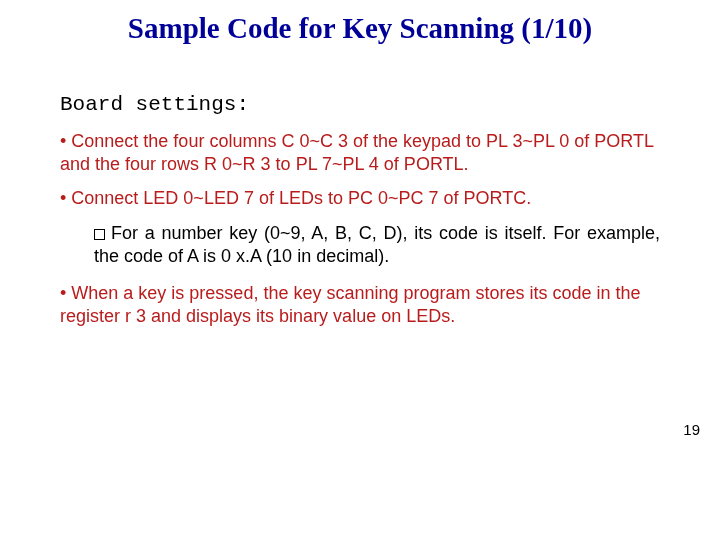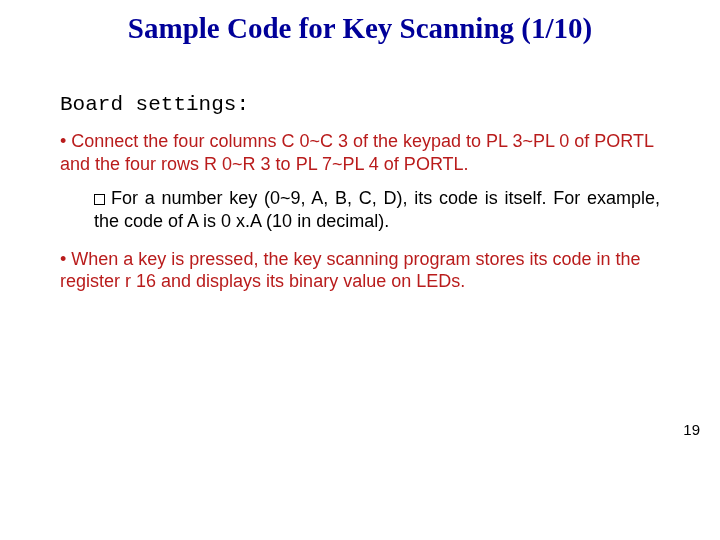--- a/index.html
+++ b/index.html
@@ -65,25 +65,26 @@
 </head>
 <body>
 
 <div class="slide">
 
   <div class="title">Sample Code for Key Scanning (1/10)</div>
 
   <div class="section-heading">Board settings:</div>
 
   <div class="bullet">• Connect the four columns C 0~C 3 of the keypad to PL 3~PL 0 of PORTL and the four rows R 0~R 3 to PL 7~PL 4 of PORTL.</div>
+  <div class="bullet">• Connect LED 0~LED 7 of LEDs to PC 0~PC 7 of PORTC.</div>
 
 
 
   <div class="sub">
     <span class="sq"></span><span>For a number key (0~9, A, B, C, D), its code is itself. For example, the code of A is 0 x.A (10 in decimal).</span>
   </div>
 
 
-  <div class="bullet">• When a key is pressed, the key scanning program stores its code in the register r 16 and displays its binary value on LEDs.</div>
+  <div class="bullet">• When a key is pressed, the key scanning program stores its code in the register r 3 and displays its binary value on LEDs.</div>
 
   <div class="page-num">19</div>
 
 </div>
 
 </body></html>

